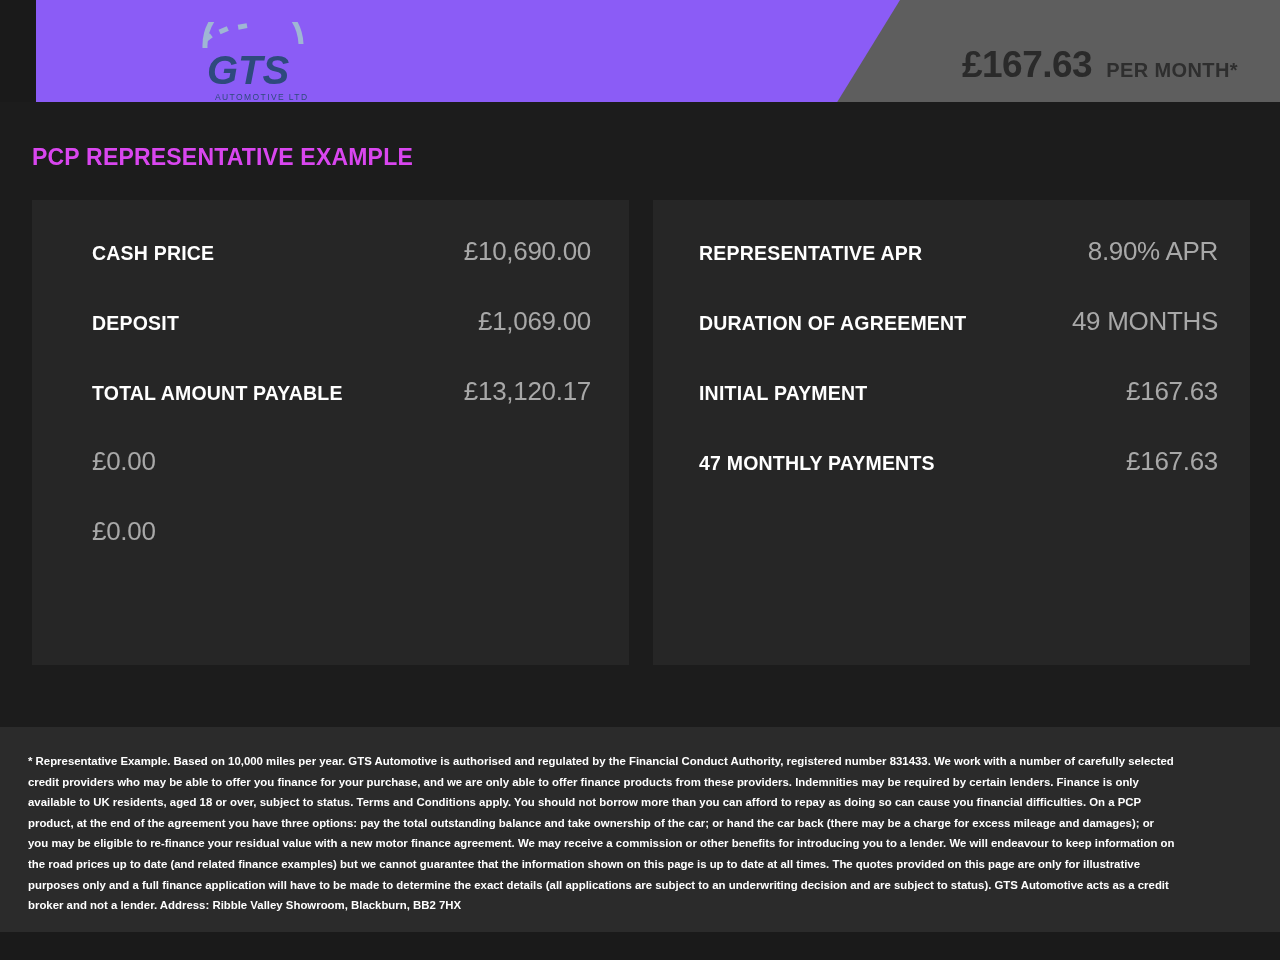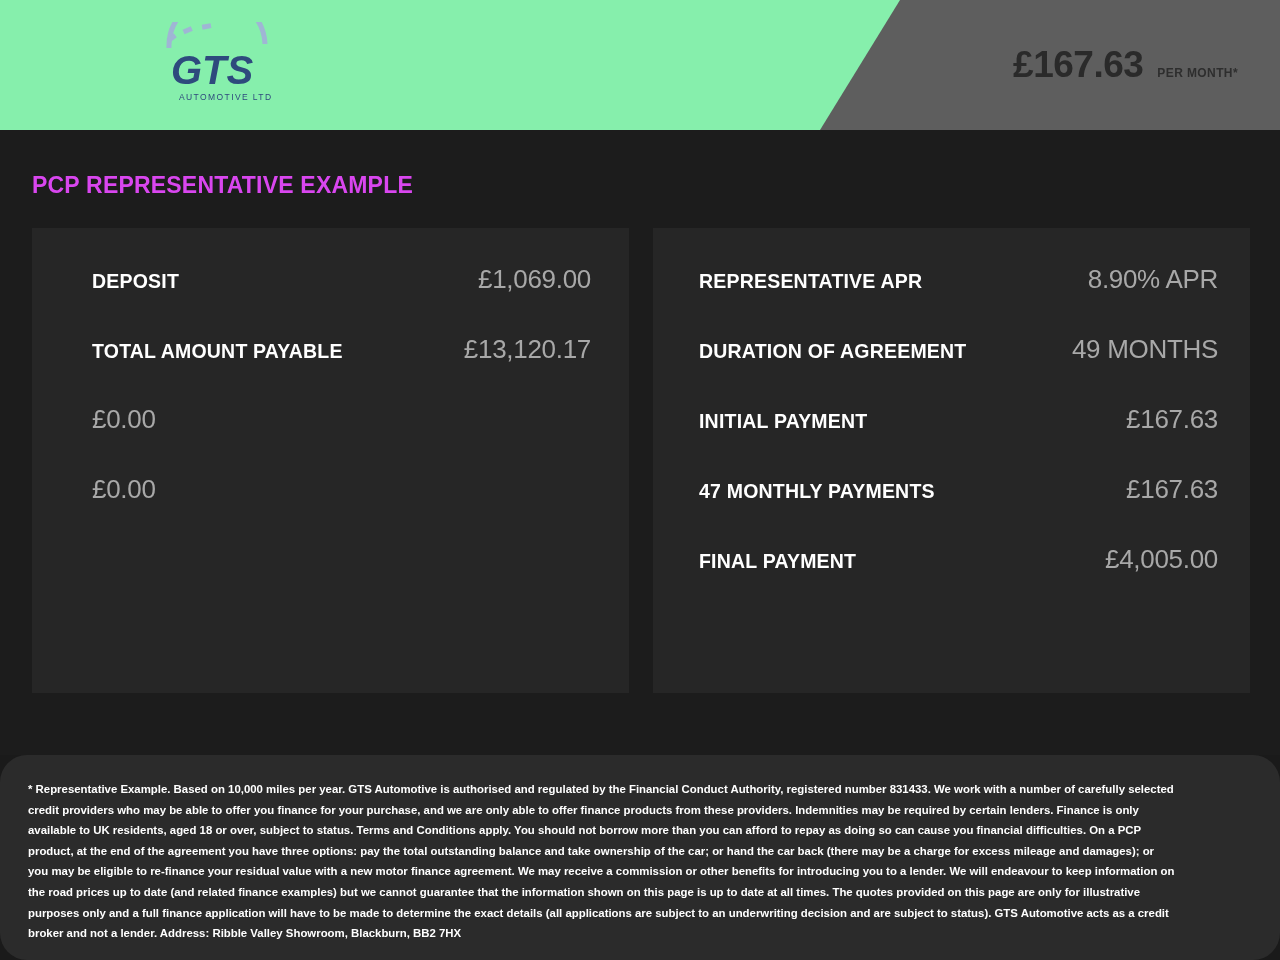--- a/index.html
+++ b/index.html
@@ -6,23 +6,24 @@
   html, body {
     width: 1280px; height: 960px;
     background: #1a1a1a;
     font-family: "Liberation Sans", sans-serif;
     overflow: hidden;
   }
 
   
   .header {
     position: relative;
-    height: 130px;
-    background: #86efac;
+    height: 102px;
+    background: #8b5cf6;
     overflow: hidden;
+    margin-left: 36px;
   }
   .header-dark {
     position: absolute;
     top: 0; right: 0;
     width: 460px; height: 130px;
     background: #5e5e5e;
     clip-path: polygon(80px 0, 100% 0, 100% 100%, 0 100%);
   }
   .logo-wrap {
     position: absolute;
@@ -38,21 +39,21 @@
     align-items: baseline;
     gap: 14px;
   }
   .price-amount {
     font-size: 37px;
     font-weight: bold;
     color: #2a2a2a;
     letter-spacing: -0.5px;
   }
   .price-suffix {
-    font-size: 12px;
+    font-size: 20px;
     font-weight: bold;
     color: #2e2e2e;
     letter-spacing: 0.4px;
   }
 
   
   .body-area {
     background: #1c1c1c;
     padding: 0;
     height: 625px;
@@ -98,21 +99,20 @@
     white-space: nowrap;
     letter-spacing: -0.3px;
   }
   .panel-right .row { padding-left: 24px; padding-right: 10px; }
 
   
   .footer {
     background: #2b2b2b;
     height: 205px;
     padding: 24px 104px 0 28px;
-    border-radius: 27px;
   }
   .footer-text {
     color: #ffffff;
     font-size: 11.4px;
     font-weight: bold;
     line-height: 20.6px;
     text-align: left;
   }
 </style>
 </head>
@@ -141,20 +141,24 @@
     <span class="price-suffix">PER MONTH*</span>
   </div>
 </div>
 
 <div class="body-area">
   <div class="page-title">PCP REPRESENTATIVE EXAMPLE</div>
 
   <div class="panels">
     <div class="panel panel-left">
       <div class="row">
+        <span class="row-label">CASH PRICE</span>
+        <span class="row-value">£10,690.00</span>
+      </div>
+      <div class="row">
         <span class="row-label">DEPOSIT</span>
         <span class="row-value">£1,069.00</span>
       </div>
       <div class="row">
         <span class="row-label">TOTAL AMOUNT PAYABLE</span>
         <span class="row-value">£13,120.17</span>
       </div>
       <div class="row">
         <span class="row-value">£0.00</span>
       </div>
@@ -173,23 +177,19 @@
         <span class="row-value">49 MONTHS</span>
       </div>
       <div class="row">
         <span class="row-label">INITIAL PAYMENT</span>
         <span class="row-value">£167.63</span>
       </div>
       <div class="row">
         <span class="row-label">47 MONTHLY PAYMENTS</span>
         <span class="row-value">£167.63</span>
       </div>
-      <div class="row">
-        <span class="row-label">FINAL PAYMENT</span>
-        <span class="row-value">£4,005.00</span>
-      </div>
     </div>
   </div>
 </div>
 
 <div class="footer">
   <p class="footer-text">* Representative Example. Based on 10,000 miles per year. GTS Automotive is authorised and regulated by the Financial Conduct Authority, registered number 831433. We work with a number of carefully selected credit providers who may be able to offer you finance for your purchase, and we are only able to offer finance products from these providers. Indemnities may be required by certain lenders. Finance is only available to UK residents, aged 18 or over, subject to status. Terms and Conditions apply. You should not borrow more than you can afford to repay as doing so can cause you financial difficulties. On a PCP product, at the end of the agreement you have three options: pay the total outstanding balance and take ownership of the car; or hand the car back (there may be a charge for excess mileage and damages); or you may be eligible to re-finance your residual value with a new motor finance agreement. We may receive a commission or other benefits for introducing you to a lender. We will endeavour to keep information on the road prices up to date (and related finance examples) but we cannot guarantee that the information shown on this page is up to date at all times. The quotes provided on this page are only for illustrative purposes only and a full finance application will have to be made to determine the exact details (all applications are subject to an underwriting decision and are subject to status). GTS Automotive acts as a credit broker and not a lender. Address: Ribble Valley Showroom, Blackburn, BB2 7HX</p>
 </div>
 
 </body></html>

